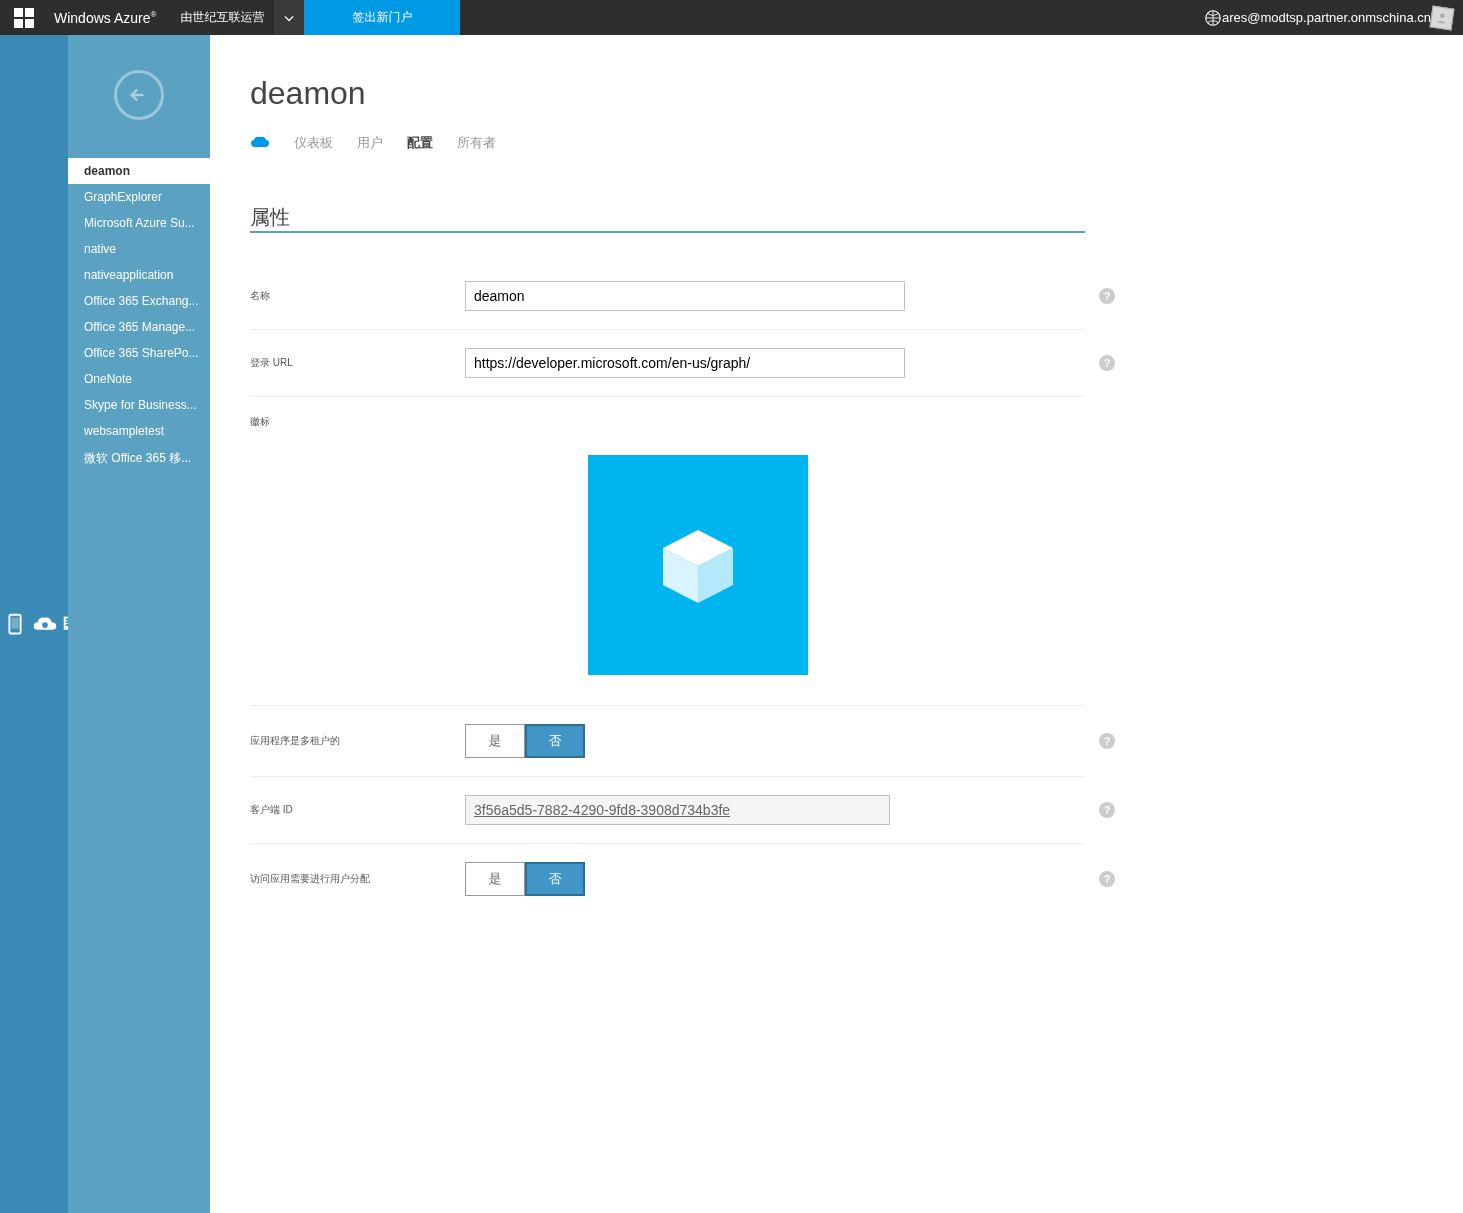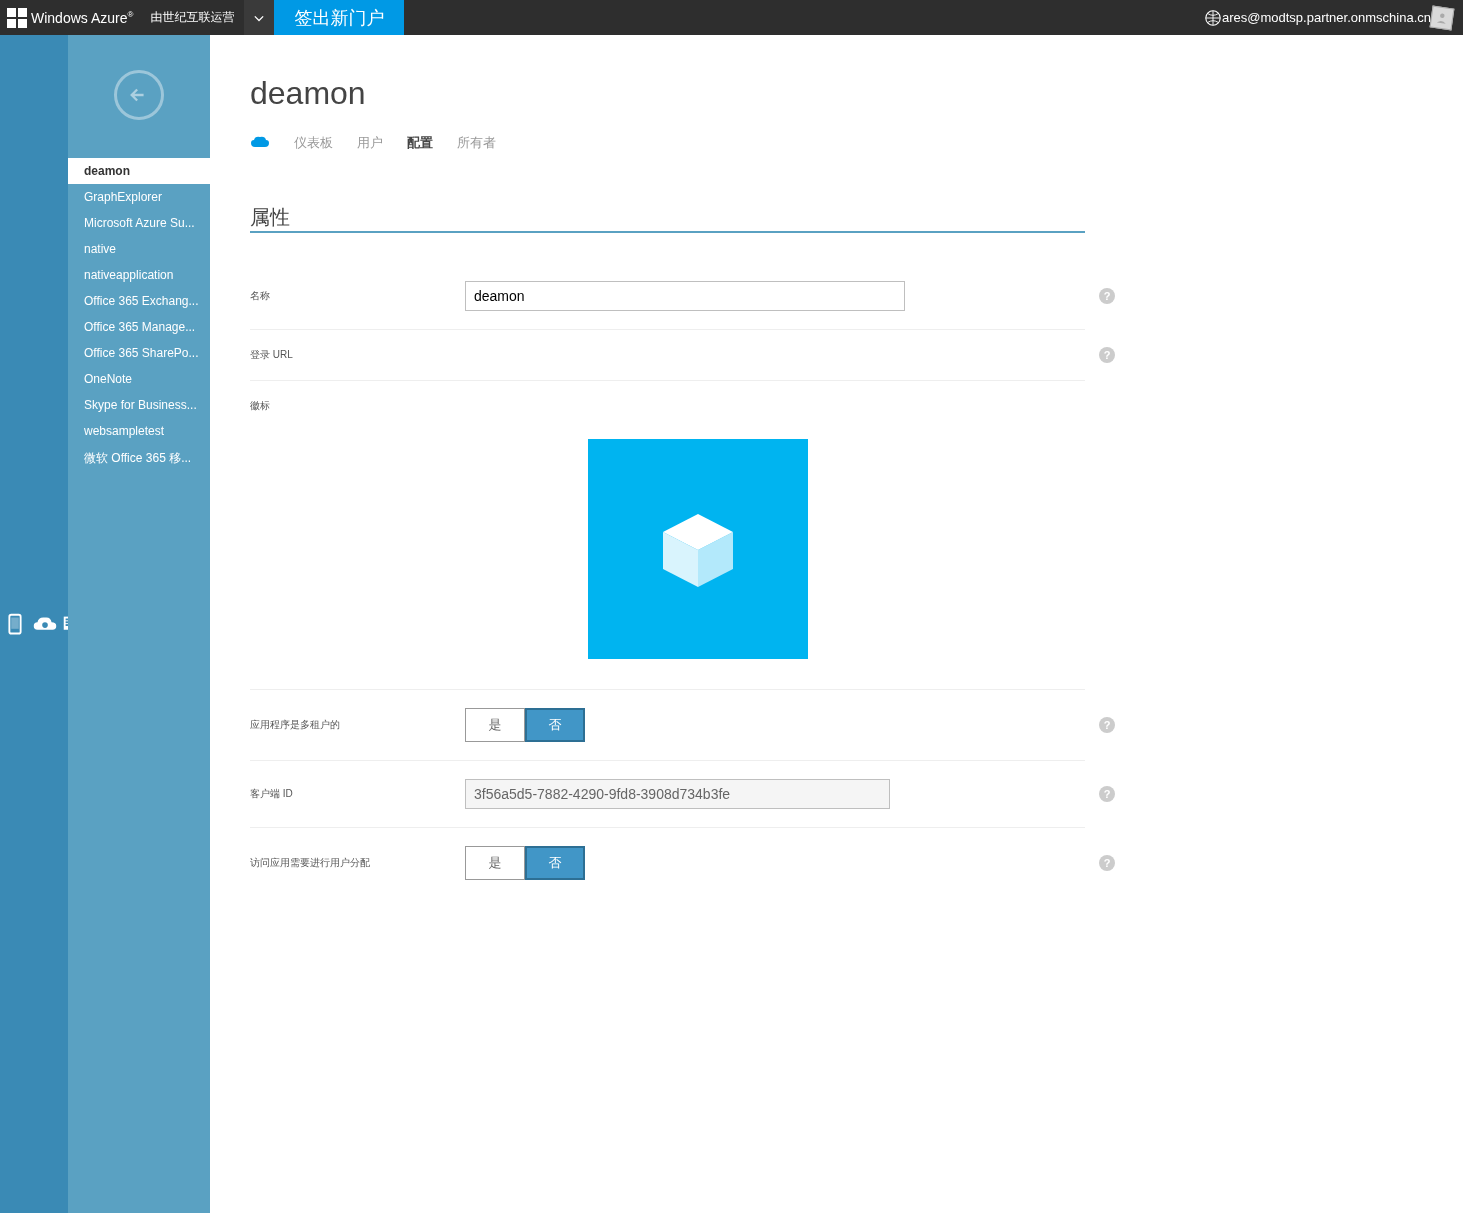--- a/index.html
+++ b/index.html
@@ -1,26 +1,26 @@
 <!DOCTYPE html>
 <html><head>
 <meta charset="utf-8">
 <style>
 * { box-sizing: border-box; margin: 0; padding: 0; }
 body { font-family: "Segoe UI", Arial, sans-serif; background: #fff; font-size: 13px; color: #333; }
 
 .topbar { height: 35px; background: #2e2e2e; display: flex; align-items: center; color: #fff; position: relative; }
-.topbar .logo { display: flex; align-items: center; padding: 0 7px; gap: 4px; }
+.topbar .logo { display: flex; align-items: center; padding: 0 14px; gap: 20px; }
 .topbar .logo-icon { width: 20px; height: 20px; display: grid; grid-template-columns: 1fr 1fr; grid-template-rows: 1fr 1fr; gap: 2px; }
 .topbar .logo-icon span { background: #fff; }
 .topbar .brand { font-size: 14px; font-weight: 300; }
 .topbar .brand sup { font-size: 8px; vertical-align: top; }
 .topbar .operator { font-size: 12px; padding: 0 10px; color: #fff; font-family: Liberation Mono, monospace; }
 .topbar .dropdown-btn { width: 30px; height: 35px; background: #3a3a3a; display: flex; align-items: center; justify-content: center; cursor: pointer; }
-.topbar .newportal { height: 35px; background: #0099e5; color: #fff; padding: 0 20px; display: flex; align-items: center; font-size: 18px; }
+.topbar .newportal { height: 35px; background: #0099e5; color: #fff; padding: 0 48px; display: flex; align-items: center; font-size: 12px; }
 .topbar .right { margin-left: auto; display: flex; align-items: center; padding-right: 10px; }
 .topbar .globe { width: 18px; height: 18px; }
 .topbar .email { font-size: 13px; }
 .topbar .avatar { width: 22px; height: 22px; background: #d9d9d9; border: 1px solid #aaa; transform: rotate(8deg); display: flex; align-items: center; justify-content: center; }
 
 .layout { display: flex; height: calc(1213px - 35px); }
 
 .navstrip { width: 68px; background: #3a8ab5; display: flex; flex-direction: row; align-items: center; padding-top: 4px; }
 .navstrip .navicon { width: 68px; height: 50px; display: flex; align-items: center; justify-content: center; color: #fff; cursor: pointer; }
 .navstrip .navicon.active { background: #2d6f94; }
@@ -39,21 +39,21 @@
 .tabs .tab.active { color: #444; font-weight: 600; }
 .tabs .cloud-icon { color: #0099e5; }
 
 .section-title { font-size: 20px; font-weight: 300; color: #444; border-bottom: 2px solid #5aa1c2; margin-bottom: 30px; max-width: 835px; }
 
 .form-row { display: flex; align-items: center; padding: 18px 0; border-bottom: 1px solid #eee; max-width: 835px; position: relative; }
 .form-row.noborder { border-bottom: none; }
 .form-label { width: 215px; font-size: 10px; color: #555; }
 .form-control { flex: 1; }
 .form-control input[type="text"] { width: 440px; height: 30px; border: 1px solid #bfbfbf; padding: 0 8px; font-size: 14px; }
-.form-control input[readonly] { background: #f5f5f5; color: #666; }
+.form-control input[readonly] { background: #f5f5f5; color: #666; text-decoration: underline; }
 .help-icon { position: absolute; right: -30px; color: #ccc; width: 16px; height: 16px; border-radius: 50%; background: #ccc; color: #fff; display: flex; align-items: center; justify-content: center; font-size: 11px; font-weight: bold; }
 
 .logo-block { margin: 8px 0 30px 30px; }
 .app-logo-tile { width: 220px; height: 220px; background: #00b4f0; display: flex; align-items: center; justify-content: center; }
 .app-logo-tile svg { width: 100px; height: 100px; }
 
 .toggle-group { display: flex; }
 .toggle-group .toggle { width: 60px; height: 34px; border: 1px solid #999; display: flex; align-items: center; justify-content: center; font-size: 13px; color: #666; cursor: pointer; background: #fff; }
 .toggle-group .toggle.active { background: #4196c7; color: #fff; border: 2px solid #2d6f94; }
 </style>
@@ -259,20 +259,21 @@
     <div class="section-title">属性</div>
 
     <div class="form-row">
       <div class="form-label">名称</div>
       <div class="form-control"><input type="text" value="deamon" style=""></div>
       <div class="help-icon">?</div>
     </div>
 
     <div class="form-row">
       <div class="form-label">登录 URL</div>
+      <div class="form-control"><input type="text" value="https://developer.microsoft.com/en-us/graph/" style=""></div>
       <div class="help-icon">?</div>
     </div>
 
     <div class="form-row noborder" style="align-items:flex-start;">
       <div class="form-label">徽标</div>
     </div>
     <div class="logo-block" style="display:flex; justify-content:center; max-width:835px;">
       <div class="app-logo-tile">
         <svg viewBox="0 0 100 100">
           <path d="M50 15 L85 33 L50 51 L15 33 Z" fill="#fff"></path>

